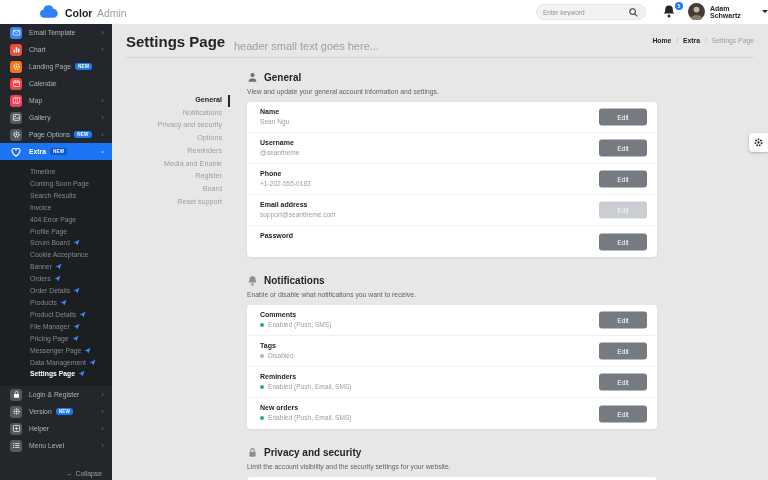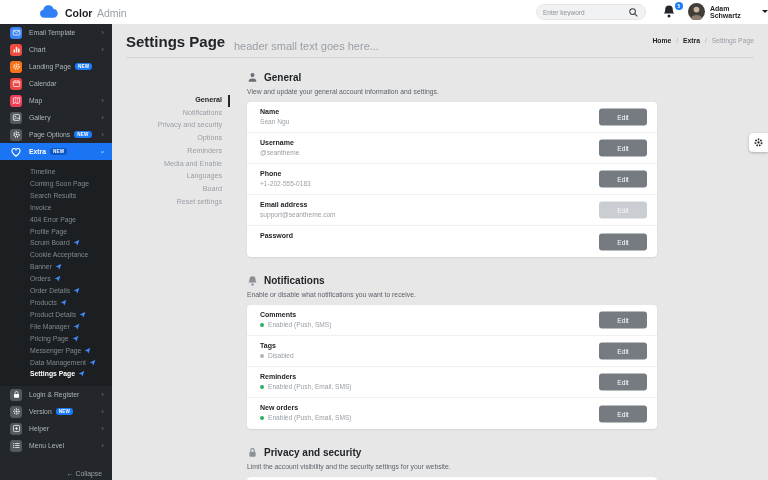--- a/index.html
+++ b/index.html
@@ -332,23 +332,23 @@
     </div>
   </div>
 
   <nav class="settings-nav" id="settings-nav">
       <div class="snav-item active">General</div>
       <div class="snav-item">Notifications</div>
       <div class="snav-item">Privacy and security</div>
       <div class="snav-item">Options</div>
       <div class="snav-item">Reminders</div>
       <div class="snav-item">Media and Enable</div>
-      <div class="snav-item">Languages</div>
+      <div class="snav-item">Register</div>
       <div class="snav-item">Board</div>
-      <div class="snav-item">Reset settings</div>
+      <div class="snav-item">Reset support</div>
     </nav>
   <div class="snav-bar"></div>
 
   <div class="content">
 
     <section class="section">
       <div class="sec-head">
         <span>
           <svg width="11" height="11" viewBox="0 0 12 12">
               <circle cx="6" cy="3.4" r="2.2" fill="#6a7076"></circle>

